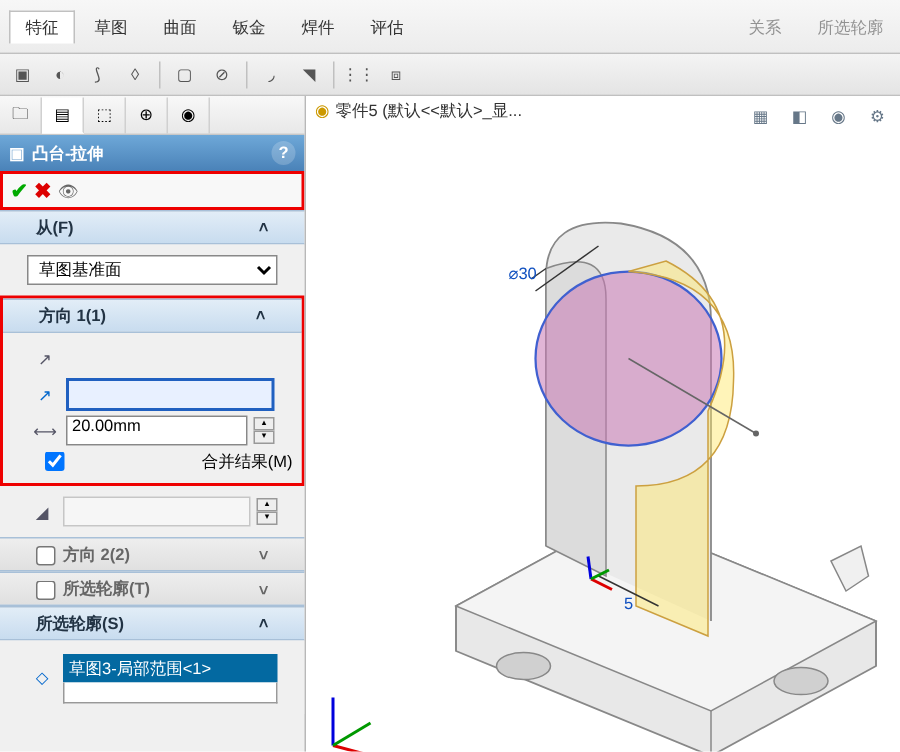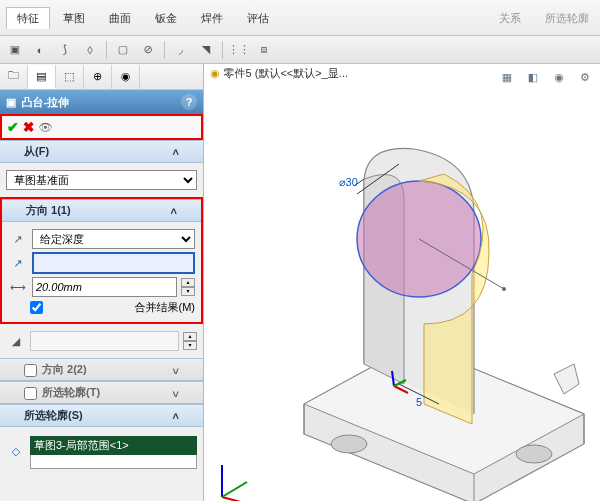--- a/index.html
+++ b/index.html
@@ -18,30 +18,30 @@
 .feature-title { background: linear-gradient(#6ea8d8,#4a82b8); color: #fff; padding: 4px 6px; display: flex; align-items: center; gap: 5px; font-weight: bold; }
 .feature-title .help { margin-left: auto; width: 16px; height: 16px; border-radius: 8px; background: #fff3; display:flex;align-items:center;justify-content:center; }
 .confirm-row { display: flex; align-items: center; gap: 4px; padding: 3px 5px; border-bottom: 1px solid #d0d0d0; background: #f8f8f8; }
 .ok-btn { color: #0a0; font-size: 14px; font-weight: bold; cursor: pointer; }
 .x-btn { color: #d00; font-size: 14px; font-weight: bold; cursor: pointer; }
 .eye-btn { color: #666; }
 .redbox { border: 2px solid #e00; }
 .group-head { background: linear-gradient(#e2edf7,#c8dcef); border-top: 1px solid #a8c0d8; border-bottom: 1px solid #a8c0d8; padding: 3px 24px; color: #234; font-weight: bold; display: flex; align-items: center; cursor: pointer; }
 .group-head.dim { background: linear-gradient(#eee,#e0e0e0); color: #666; align-items: flex-end; }
 .group-body { padding: 4px 6px; background: #f0f0f0; }
-.row { display: flex; align-items: center; gap: 4px; margin: 3px 0; }
+.row { display: flex; align-items: center; gap: 4px; margin: 3px 12px; }
 .icon-cell { width: 20px; height: 20px; display: flex; align-items: center; justify-content: center; color: #556; }
 .sel { flex: 1; height: 20px; border: 1px solid #888; background: #fff; padding: 0 3px; font-size: 11px; }
 .input-box { flex: 1; height: 22px; border: 2px solid #2060c0; background: #e8f0ff; }
-.num-input { flex: 1; height: 20px; border: 1px solid #888; background: #fff; padding: 0 3px; display:flex; align-items:center;font-style:italic; }
+.num-input { flex: 1; height: 20px; border: 1px solid #888; background: #fff; padding: 0 3px; display:flex; align-items:flex-start; }
 .spinner { width: 14px; display: flex; flex-direction: column; }
 .spinner div { height: 9px; border: 1px solid #999; background: #eee; font-size: 6px; text-align: center; line-height: 7px; cursor: pointer; }
 .chk { display: flex; align-items: center; gap: 4px; margin: 3px 0 3px 22px; justify-content: space-between; }
 .chk input { width: 13px; height: 13px; }
-.sel-item { background: #14532d; color: #fff; padding: 2px 4px; margin-top: 2px; }
+.sel-item { background: #0369a1; color: #fff; padding: 2px 4px; margin-top: 2px; }
 .viewport { flex: 1; background: #fff; position: relative; overflow: hidden; }
 .vp-title { position: absolute; top: 2px; left: 6px; display: flex; align-items: center; gap: 4px; color: #333; }
 .vp-icons { position: absolute; top: 2px; right: 4px; display: flex; gap: 4px; }
 .vp-icons div { width: 22px; height: 22px; display:flex;align-items:center;justify-content:center; color:#678; }
 .model { position: absolute; left: 40px; top: 60px; }
 .triad { position: absolute; left: 8px; bottom: 8px; }
 </style>
 </head>
 <body>
 
@@ -108,23 +108,20 @@
     </div>
 
     <div class="redbox">
       <div class="group-head">
         <span>方向 1(1)</span>
         <span style="margin-left:auto">˄</span>
       </div>
       <div class="group-body">
         <div class="row">
           <div class="icon-cell">↗</div>
-          <select class="sel">
-            <option>给定深度</option>
-          </select>
         </div>
         <div class="row">
           <div class="icon-cell" style="color:#06c">↗</div>
           <div class="input-box"></div>
         </div>
         <div class="row">
           <div class="icon-cell">⟷</div>
           <div class="num-input">
             <span>20.00mm</span>
           </div>

